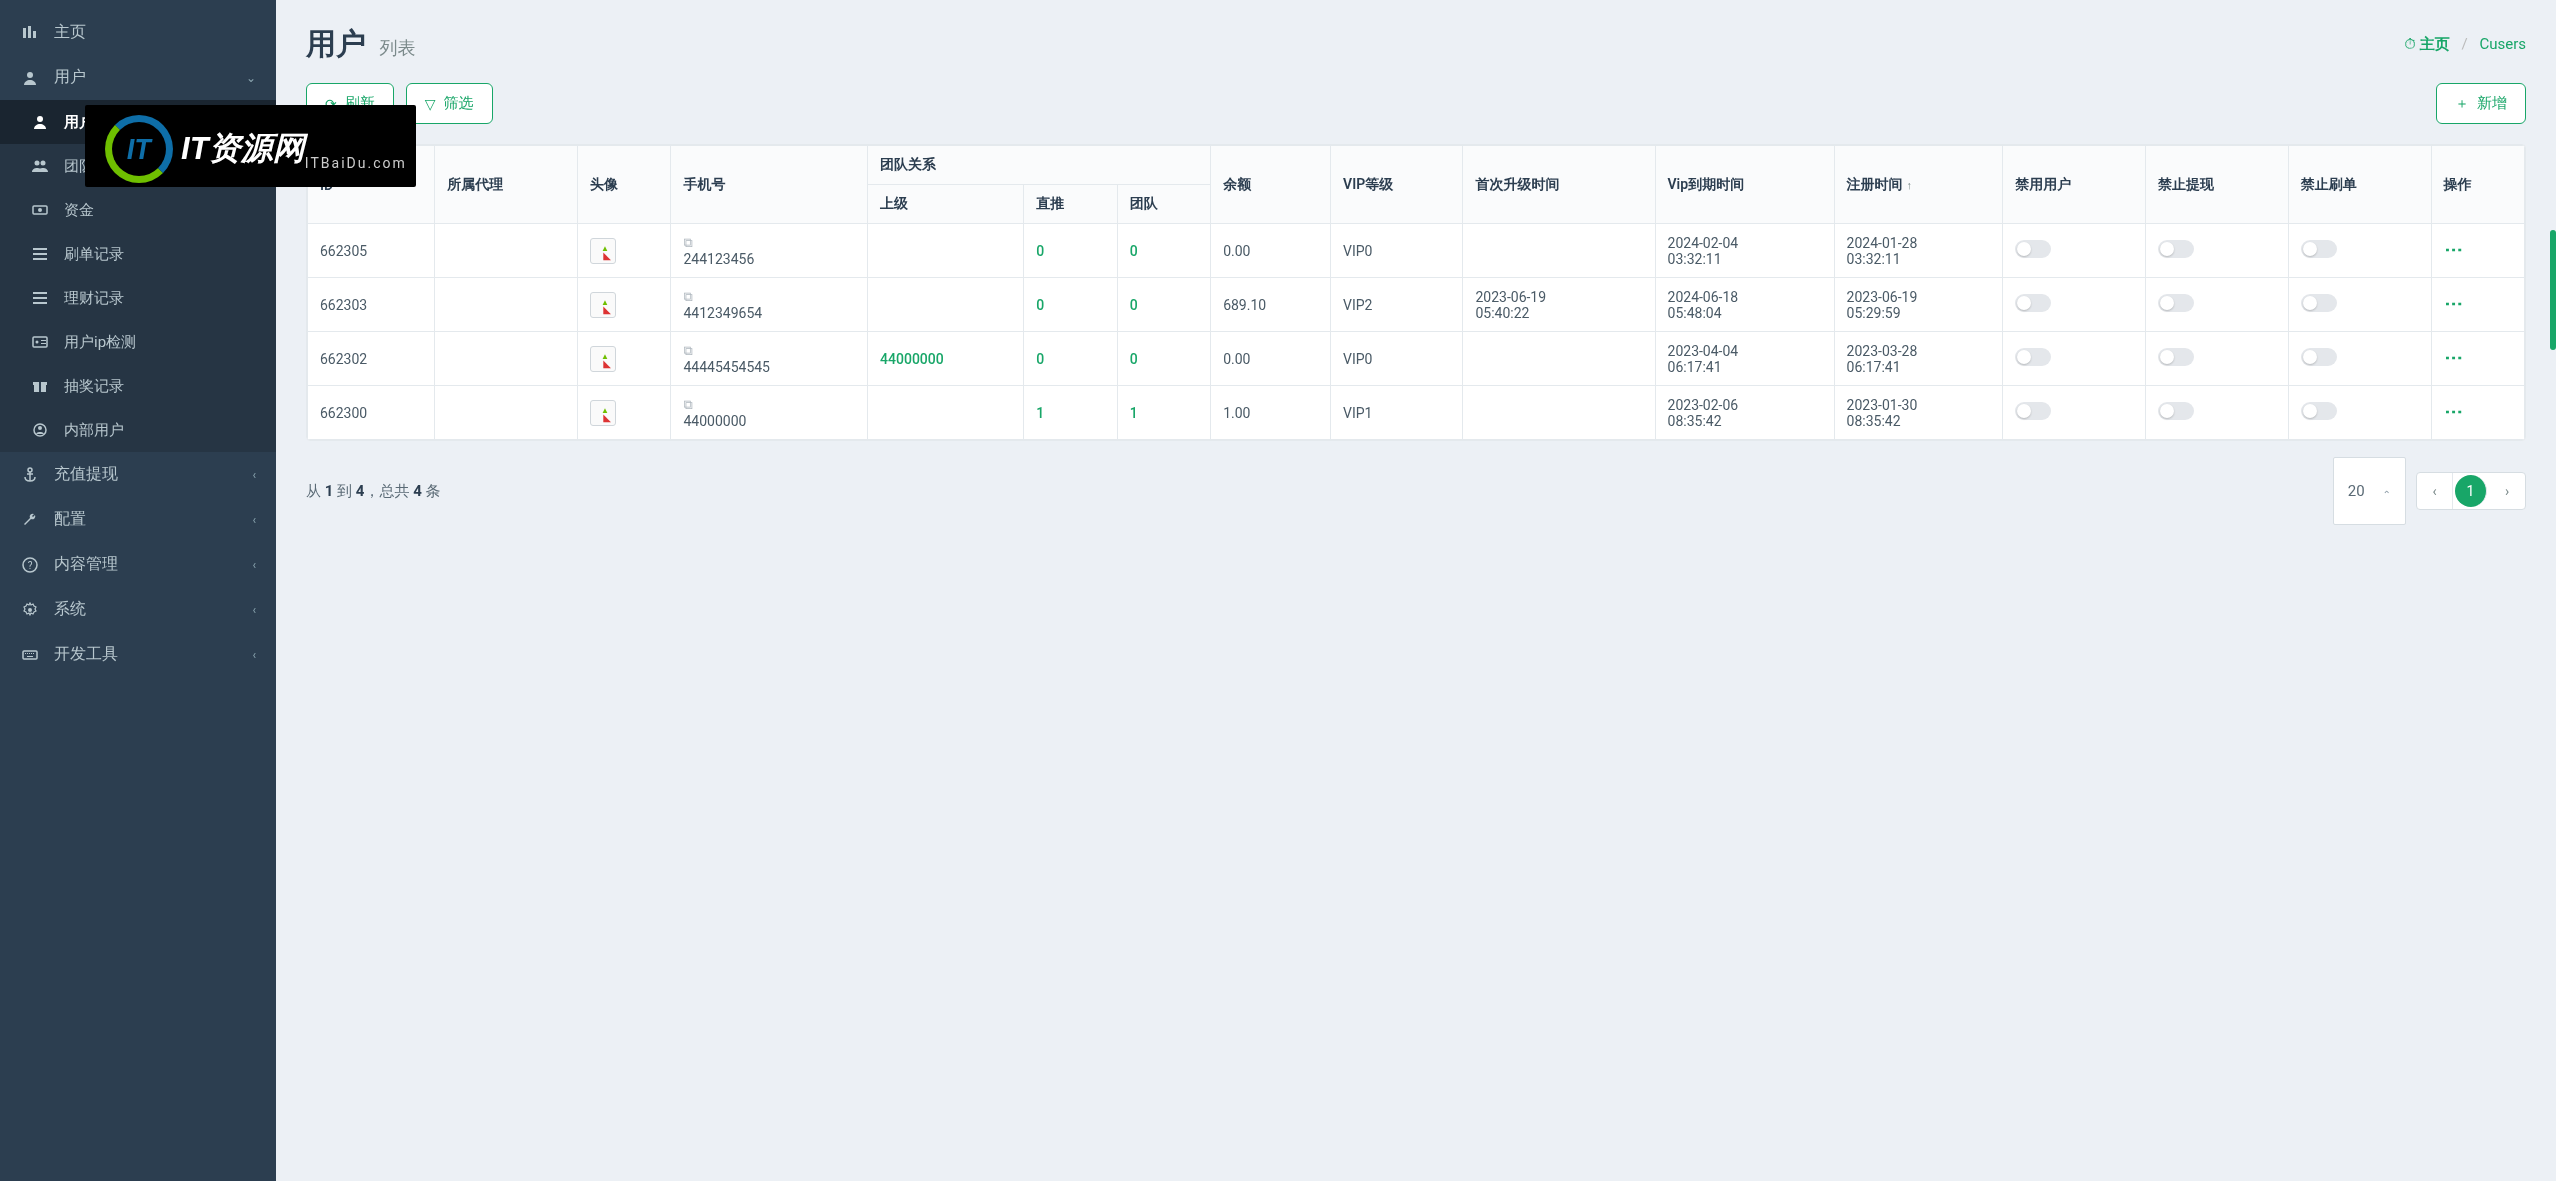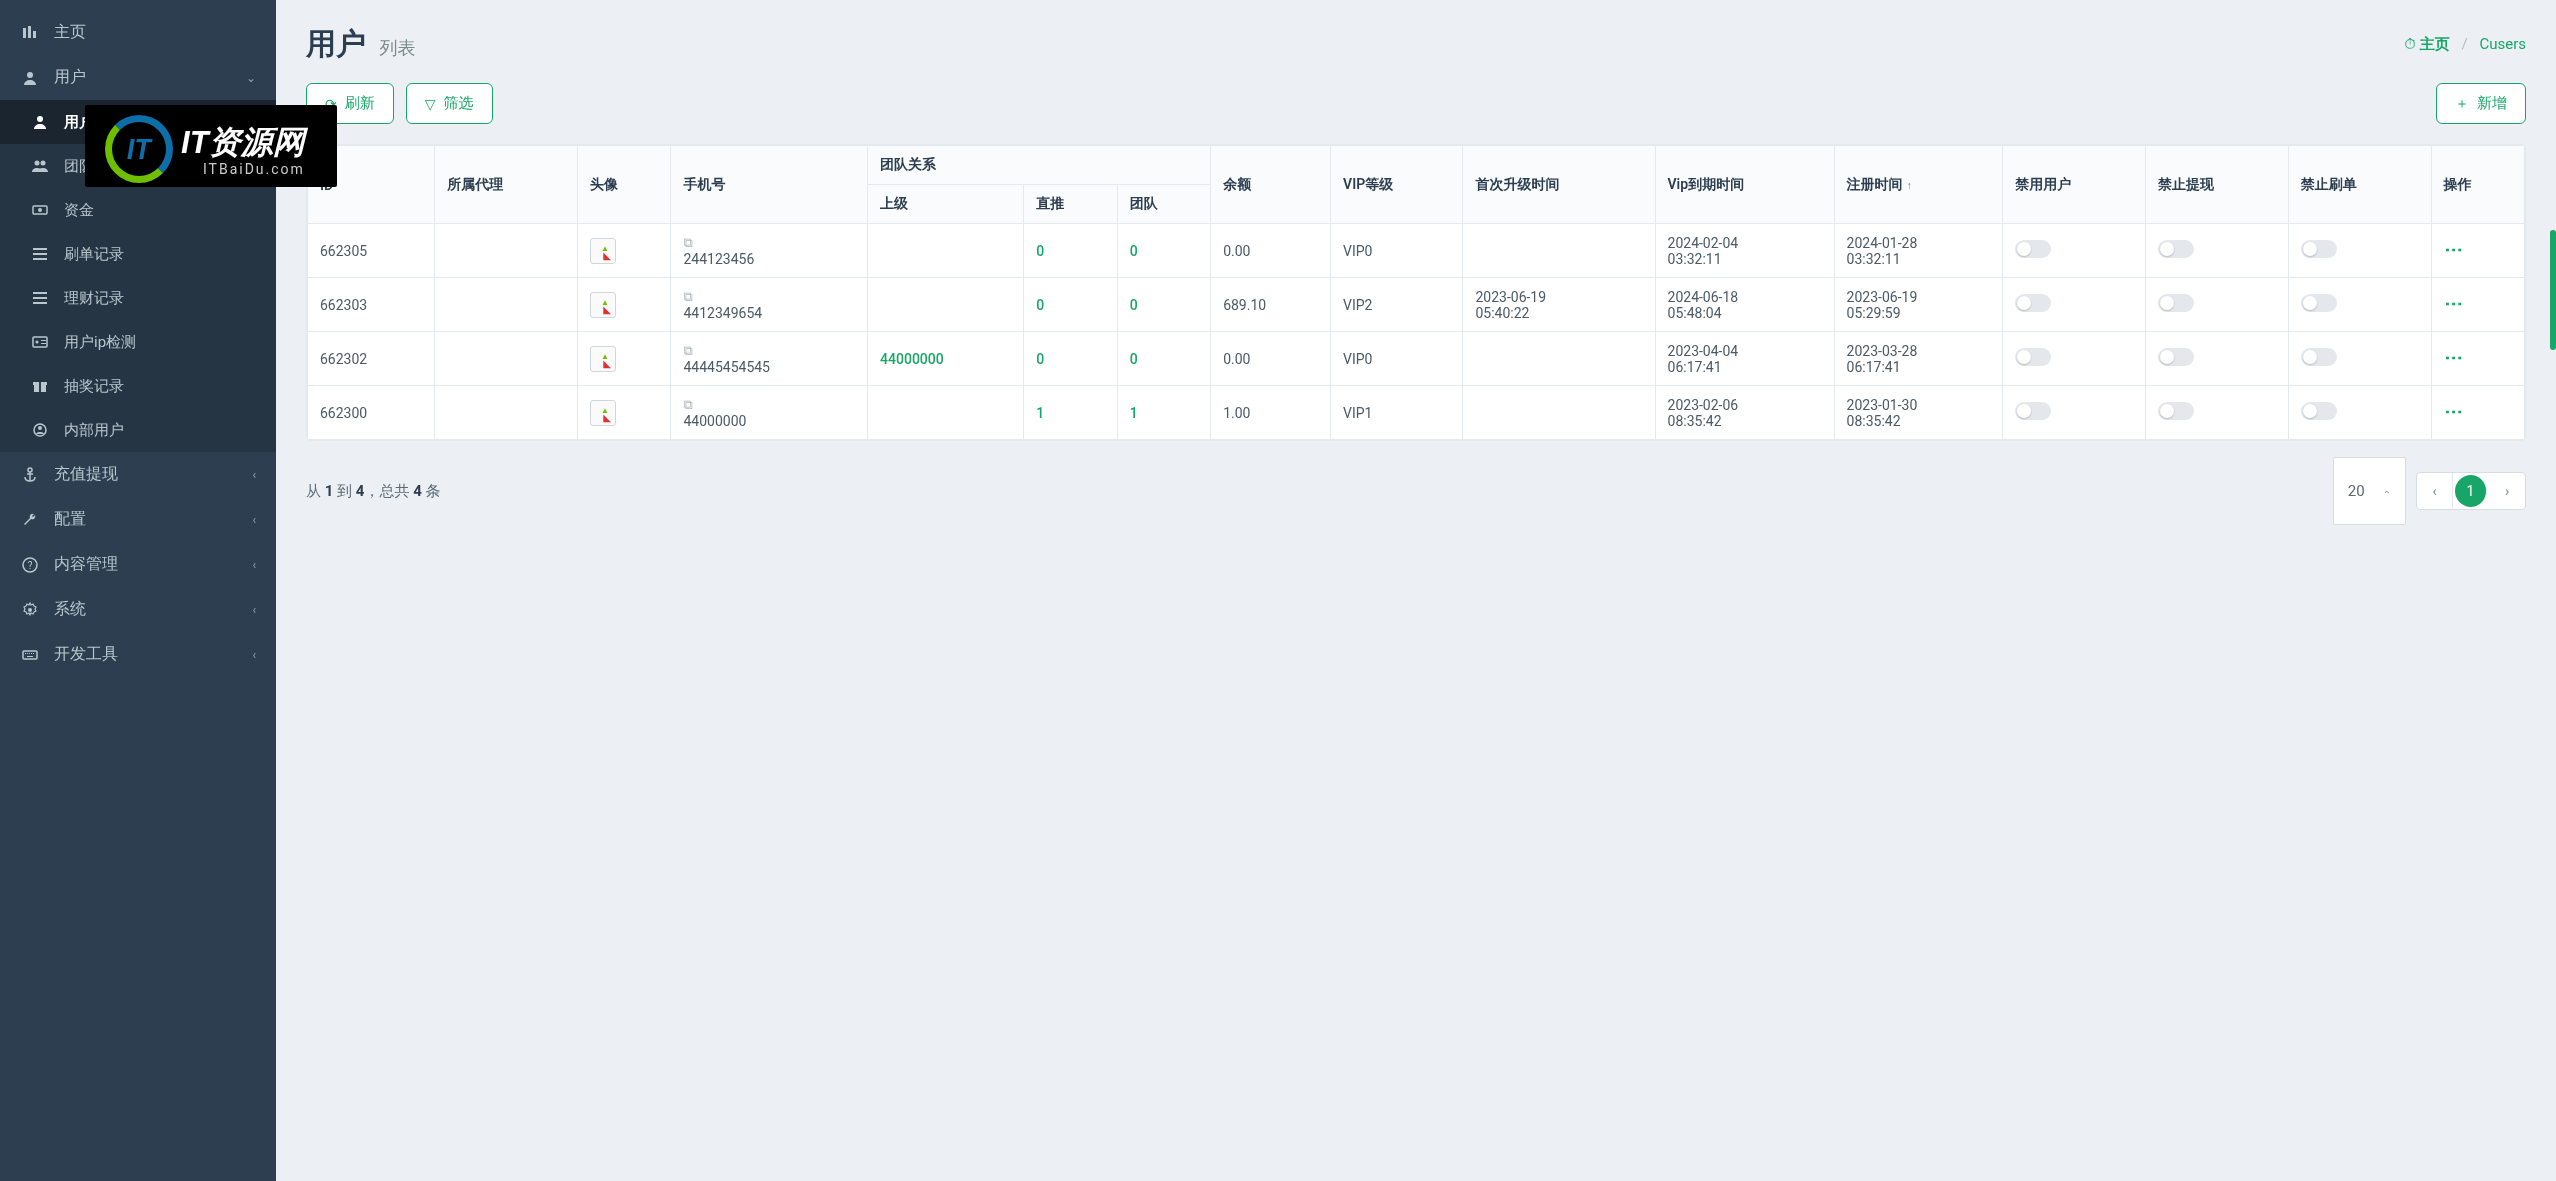--- a/index.html
+++ b/index.html
@@ -10,23 +10,23 @@
 .sidebar { width: 276px; background: #2c3e50; color: #b8c7ce; flex-shrink: 0; padding-top: 10px; position: relative; }
 .nav-item { display: flex; align-items: center; padding: 12px 20px; cursor: pointer; font-size: 16px; }
 .nav-icon { width: 20px; height: 20px; margin-right: 14px; display: inline-flex; align-items: center; justify-content: center; font-size: 15px; }
 .nav-label { flex: 1; }
 .nav-chevron { font-size: 12px; color: #8aa4af; }
 .nav-sub { background: #263544; }
 .nav-sub .nav-item { padding-left: 30px; font-size: 15px; }
 .nav-sub .nav-item.active { background: #1a2530; color: #fff; font-weight: 600; }
 
 
-.watermark { position: absolute; top: 105px; left: 85px; background: #000; color: #fff; padding: 10px 32px 4px 20px; z-index: 50; display: flex; align-items: center; gap: 8px; border-radius: 2px; }
+.watermark { position: absolute; top: 105px; left: 85px; background: #000; color: #fff; padding: 10px 9px 4px 20px; z-index: 50; display: flex; align-items: center; gap: 8px; border-radius: 2px; }
 .wm-circle { width: 68px; height: 68px; border-radius: 50%; border: 7px solid #6fbf00; border-right-color: #0e6ea8; border-top-color: #0e6ea8; display: flex; align-items: center; justify-content: center; font-size: 28px; font-weight: 700; color: #0e6ea8; font-style: italic; }
-.wm-text { display: flex; flex-direction: column; }
+.wm-text { display: flex; flex-direction: row; }
 .wm-main { font-size: 32px; font-weight: 700; font-style: italic; }
 .wm-sub { font-size: 14px; letter-spacing: 2px; color: #ccc; align-self: flex-end; margin-top: -4px; }
 
 
 .main { flex: 1; padding: 24px 30px; overflow-x: auto; }
 .page-header { display: flex; justify-content: space-between; align-items: center; margin-bottom: 18px; }
 .page-title { font-size: 30px; font-weight: 600; color: #2c3e50; }
 .page-subtitle { font-size: 18px; font-weight: 400; color: #7b8a8b; margin-left: 10px; text-align: center; }
 .breadcrumb { color: #7b8a8b; font-size: 15px; }
 .breadcrumb .bc-home { color: #18a668; font-weight: 600; }

